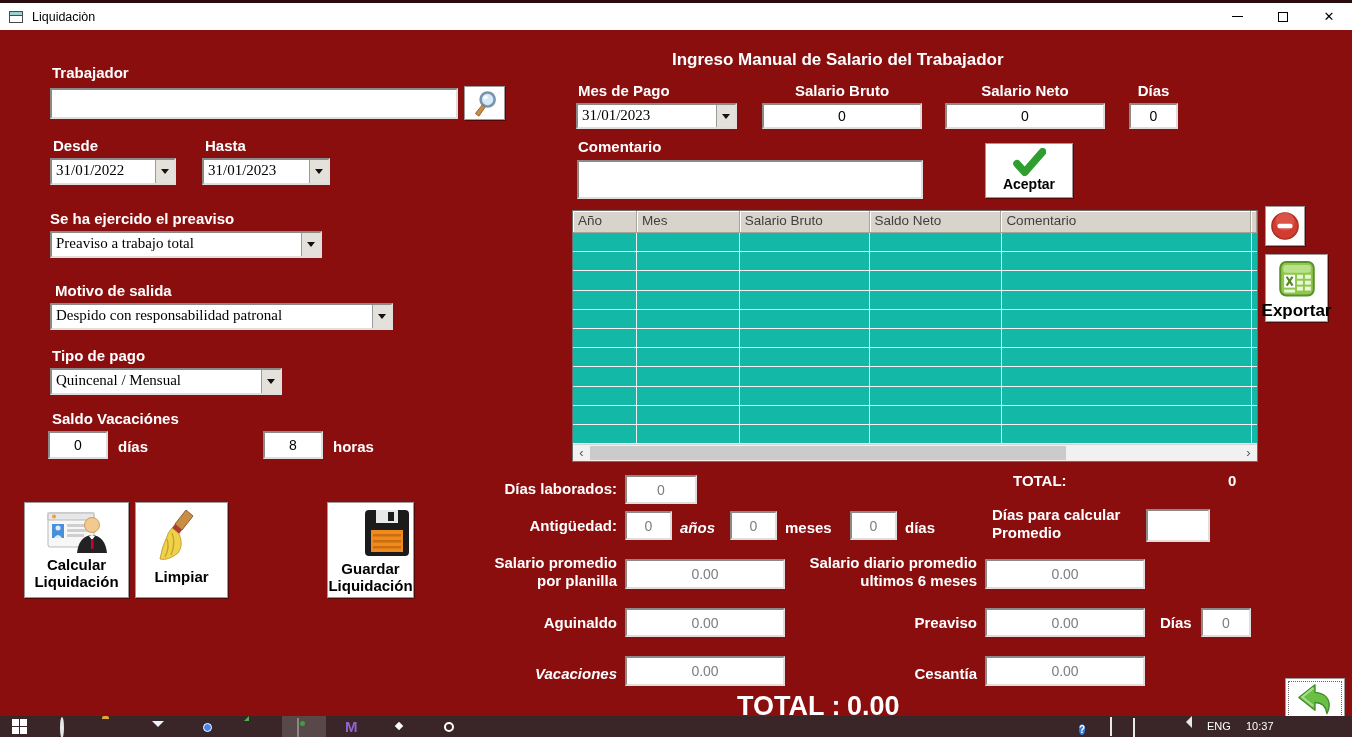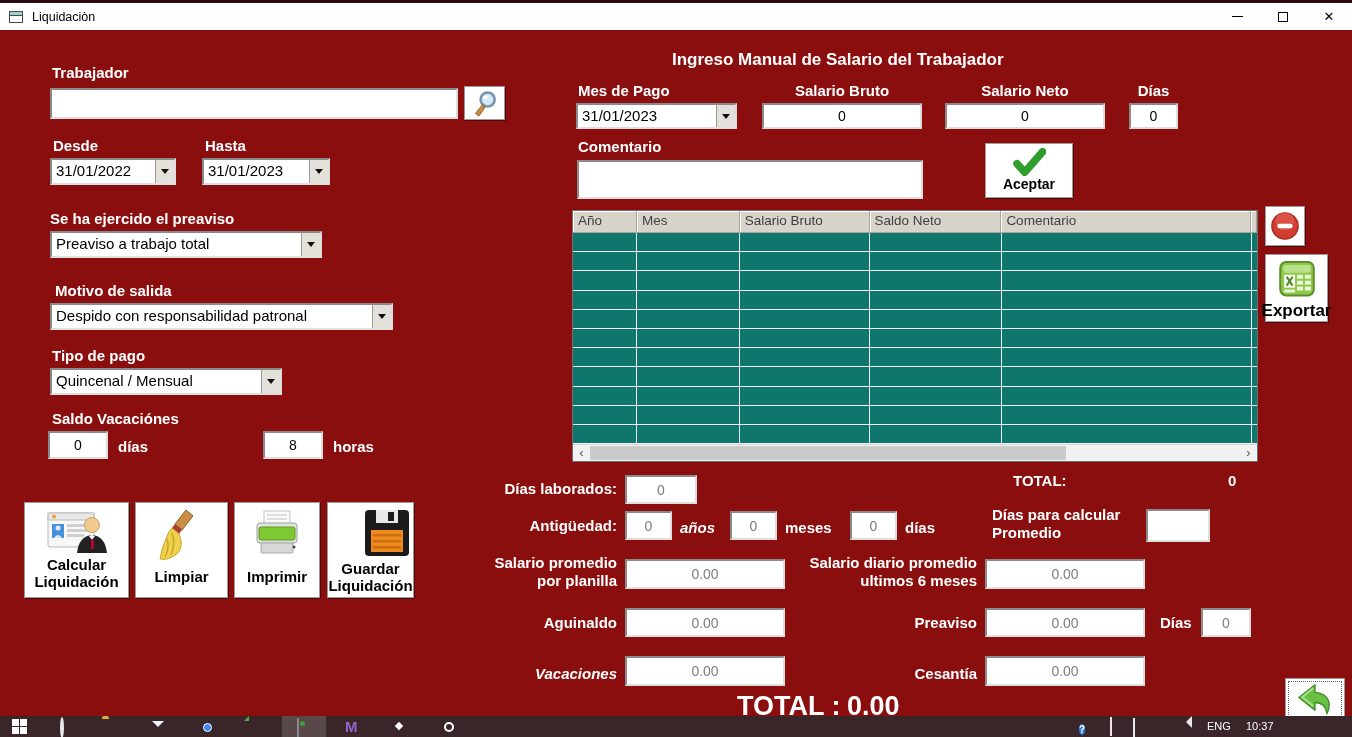--- a/index.html
+++ b/index.html
@@ -20,31 +20,31 @@
   .win-btn { width:46px; height:27px; display:flex; align-items:center; justify-content:center; color:#000; font-size:13px; background:#fff; border:none; cursor:default; }
   .win-btn .sq { width:10px; height:10px; border:1px solid #000; display:block; }
   .win-btn .minus { width:11px; height:0; border-top:1px solid #000; display:block; }
   
   .lbl { position:absolute; color:#fff; font-weight:700; font-size:15px; white-space:nowrap; }
   .tb { position:absolute; background:#fff; border:2px solid; border-color:#8a8a8a #dedede #dedede #8a8a8a;
         font-family:"Liberation Sans", sans-serif; font-size:14px; color:#000; padding:0 4px; outline:none; }
   .tb.center { text-align:center; }
   .tb.gray { color:#7d7d7d; }
   .combo { position:absolute; background:#fff; border:2px solid; border-color:#8a8a8a #dedede #dedede #8a8a8a;
-           display:flex; align-items:stretch; }
+           display:flex; align-items:stretch;font-family:Liberation Serif, serif; }
   .combo-val { flex:1; font-size:15px; color:#000; padding:2px 0 0 4px; white-space:nowrap; overflow:hidden; }
   .combo-btn { width:19px; background:#e4e1db; border-left:1px solid #9b9b9b; display:flex; align-items:center; justify-content:center; }
   .combo-tri { width:0; height:0; border:4px solid transparent; border-top:5px solid #111; margin-top:4px; }
   .imgbtn { position:absolute; background:#fff; border:1px solid #9b9b9b; box-shadow:1px 1px 0 rgba(0,0,0,.4);
             display:flex; flex-direction:column; align-items:center; justify-content:flex-start; cursor:default; padding-top:6px; }
   .imgbtn-label { font-weight:700; font-size:15px; color:#000; text-align:center; line-height:1.15; margin-top:3px;
                   font-family:"Liberation Sans", sans-serif; }
   .imgbtn-label.small { font-size:17px; }
   
-  .grid { position:absolute; left:572px; top:210px; width:686px; height:252px; background:#0f766e; border:1px solid #6e6e6e;
+  .grid { position:absolute; left:572px; top:210px; width:686px; height:252px; background:#14b8a6; border:1px solid #6e6e6e;
           display:flex; flex-direction:column; }
   .grid-header { display:flex; height:22px; flex:0 0 22px; background:#d8d4cc; }
   .gh { background:#d8d4cc; color:#3f3f3f; font-size:13.5px; line-height:20px; padding-left:5px;
         border-right:1px solid #a9a49a; border-bottom:1px solid #a9a49a; box-shadow:inset 1px 1px 0 #fff; white-space:nowrap; overflow:hidden; }
   .grid-body { flex:1; display:flex; flex-direction:column; }
   .grow { flex:1; display:flex; border-bottom:1px solid #f1f1f1; }
   .gc { border-right:1px solid #ededed; }
   .grid-hscroll { flex:0 0 17px; background:#f1f1f1; border-top:1px solid #d5d5d5; position:relative; }
   .hs-arrow { position:absolute; top:0; width:17px; height:16px; color:#555; font-size:13px; text-align:center; line-height:15px; }
   .hs-thumb { position:absolute; left:17px; top:1px; width:476px; height:14px; background:#cbcbcb; }
@@ -184,32 +184,20 @@
   <button class="imgbtn" style="left:135px; top:502px; width:93px; height:96px;">
     <svg width="52" height="56" viewBox="0 0 52 56">
       <path d="M30 1 L37 7 L26 21 L19 15 Z" fill="#c98e44" stroke="#8a5f2a"></path>
       <path d="M19 15 L26 21 L23 25 L16 19 Z" fill="#b03a2e"></path>
       <path d="M16 19 L23 25 Q28 36 22 44 Q12 52 4 50 Q6 38 10 30 Q12 23 16 19 Z" fill="#f0d24a" stroke="#c7a32f"></path>
       <path d="M11 30 Q14 38 9 48 M16 24 Q20 34 15 46" stroke="#c7a32f" stroke-width="1.4" fill="none"></path>
     </svg>
     <span class="imgbtn-label">Limpiar</span>
   </button>
 
-  <button class="imgbtn" style="left:234px; top:502px; width:86px; height:96px;">
-    <svg width="54" height="56" viewBox="0 0 54 56">
-      <rect x="14" y="2" width="26" height="14" fill="#fafafa" stroke="#c4c4c4"></rect>
-      <rect x="17" y="5" width="20" height="2" fill="#dedede"></rect>
-      <rect x="17" y="9" width="20" height="2" fill="#dedede"></rect>
-      <rect x="7" y="14" width="40" height="20" rx="3" fill="#e3e3e3" stroke="#9e9e9e"></rect>
-      <rect x="9" y="18" width="36" height="13" rx="2" fill="#7ec832" stroke="#5b9a1f"></rect>
-      <rect x="11" y="34" width="32" height="10" rx="1" fill="#d7d7d7" stroke="#a8a8a8"></rect>
-      <circle cx="44" cy="38" r="1.5" fill="#444"></circle>
-    </svg>
-    <span class="imgbtn-label">Imprimir</span>
-  </button>
 
   <button class="imgbtn" style="left:327px; top:502px; width:87px; height:96px;align-items:flex-end;">
     <svg width="52" height="48" viewBox="0 0 52 48">
       <rect x="4" y="1" width="44" height="46" rx="4" fill="#1b1b1b"></rect>
       <rect x="15" y="1" width="22" height="13" fill="#e8e8e8"></rect>
       <rect x="27" y="3" width="6" height="9" fill="#1b1b1b"></rect>
       <rect x="10" y="21" width="32" height="22" fill="#f08a1e"></rect>
       <rect x="12" y="25" width="28" height="2.5" fill="#c96f10"></rect>
       <rect x="12" y="31" width="28" height="2.5" fill="#c96f10"></rect>
       <rect x="12" y="37" width="28" height="2.5" fill="#c96f10"></rect>

